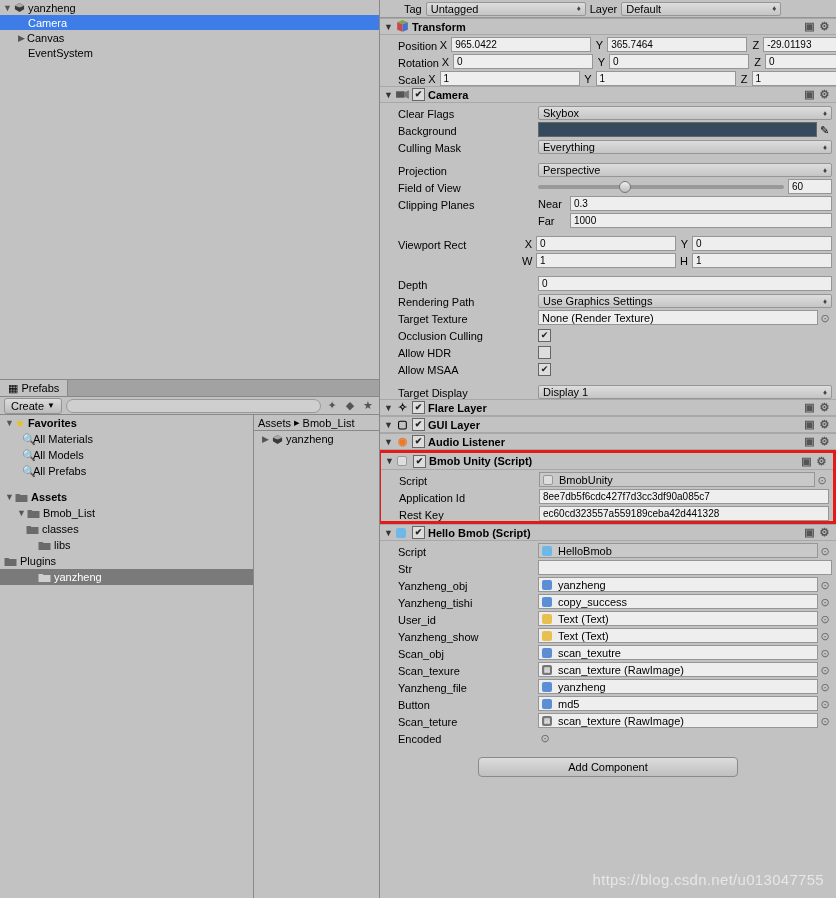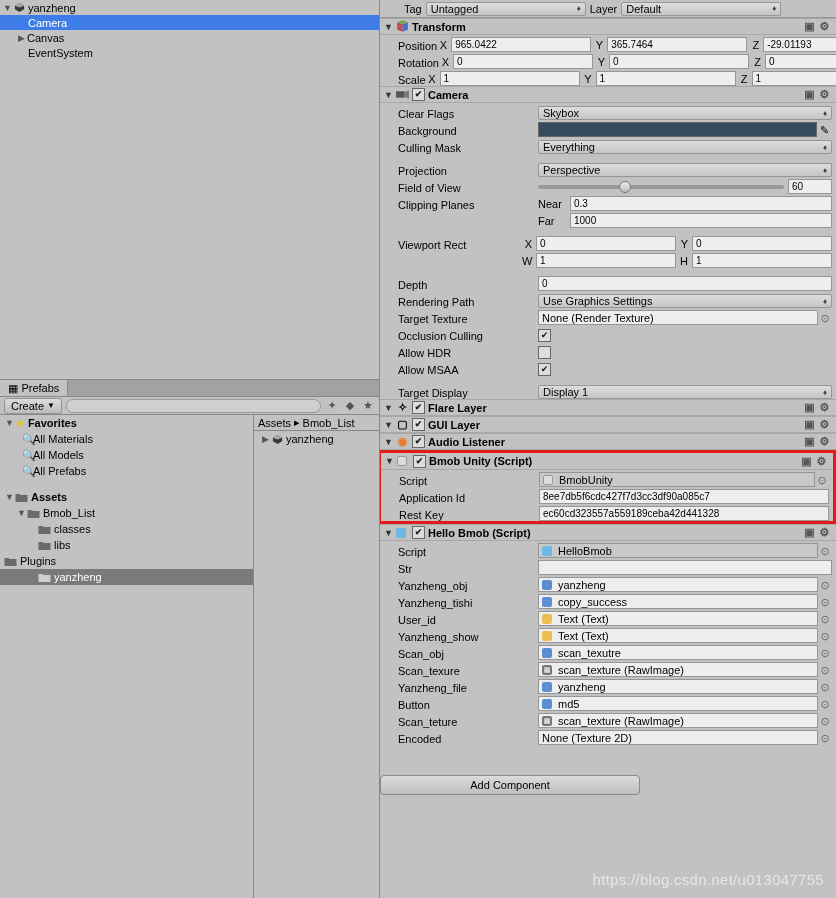--- a/index.html
+++ b/index.html
@@ -54,21 +54,21 @@
   .num-in, .txt-in { flex: 1; min-width: 0; height: 15px; border: 1px solid #969696; background: #eeeeee; padding: 0 3px; font-size: 10px; }
   .obj-in { flex: 1; height: 15px; border: 1px solid #969696; background: #eeeeee; padding: 0 3px; font-size: 10px; display: flex; align-items: center; gap: 3px; }
   .obj-in.ro { background: #c9c9c9; }
   .circ { width: 14px; text-align: center; color: #666; font-size: 11px; }
   .color-swatch { flex: 1; height: 15px; border: 1px solid #666; background: #364a5e; }
   .picker { width: 15px; text-align: center; }
   .slider-wrap { flex: 1; display: flex; align-items: center; gap: 4px; }
   .slider-track { flex: 1; height: 4px; background: #999; border-radius: 2px; position: relative; }
   .slider-knob { position: absolute; top: -4px; width: 12px; height: 12px; border-radius: 50%; background: linear-gradient(#eee,#bbb); border: 1px solid #777; }
   .highlight-box { border: 3px solid #e41a1a; margin: 0 0 0 -2px; padding: 0; }
-  .add-comp { display: flex; padding: 12px 0; margin-top: 18px; }
+  .add-comp { display: flex; justify-content: center; padding: 12px 0; }
   .add-btn { width: 260px; height: 20px; background: linear-gradient(#dcdcdc,#bfbfbf); border: 1px solid #8a8a8a; border-radius: 4px; }
   .watermark { position: absolute; bottom: 10px; right: 12px; color: rgba(255,255,255,0.6); font-size: 15px; letter-spacing: 0.3px; pointer-events: none; }
   .mini-ico { display:inline-block; width:10px; height:10px; border-radius:2px; margin-right:3px; vertical-align:middle; }
   .ico-go { background:#5c8ed6; }
   .ico-txt { background:#e8c050; }
   .ico-img { background:#777; display:inline-flex;align-items:center;justify-content:center;color:#fff;font-size:7px;}
   .ico-scr { background:#dedede; border:1px solid #999; }
 </style>
 </head>
 <body>
@@ -148,21 +148,21 @@
           </div>
           <div class="tree-row" style="padding-left:16px">
             <span class="foldout">▼</span>
             <span class="folder-icn">
                 <svg viewBox="0 0 12 12">
                   <path d="M0 3 L4 3 L5 4 L12 4 L12 11 L0 11 Z" fill="#6a6a6a"></path>
                 </svg>
               </span>
             <span>Bmob_List</span>
           </div>
-          <div class="tree-row" style="padding-left:38px">
+          <div class="tree-row" style="padding-left:26px">
               <span class="folder-icn">
                 <svg viewBox="0 0 12 12">
                   <path d="M0 3 L4 3 L5 4 L12 4 L12 11 L0 11 Z" fill="#6a6a6a"></path>
                 </svg>
               </span>
               <span>classes</span>
             </div>
           <div class="tree-row" style="padding-left:38px">
               <span class="folder-icn">
                 <svg viewBox="0 0 12 12">
@@ -538,23 +538,20 @@
       <div class="prop-row">
           <span class="prop-label">Scan_teture</span>
           <div class="obj-in">
             <span class="mini-ico ico-img">▩</span>
             <span>scan_texture (RawImage)</span>
           </div>
           <span class="circ">⊙</span>
         </div>
       <div class="prop-row">
           <span class="prop-label">Encoded</span>
-          <div class="obj-in">
-            <span>None (Texture 2D)</span>
-          </div>
           <span class="circ">⊙</span>
         </div>
 
       <div class="add-comp">
         <button class="add-btn">Add Component</button>
       </div>
     </div>
   </div>
 </div>
 

